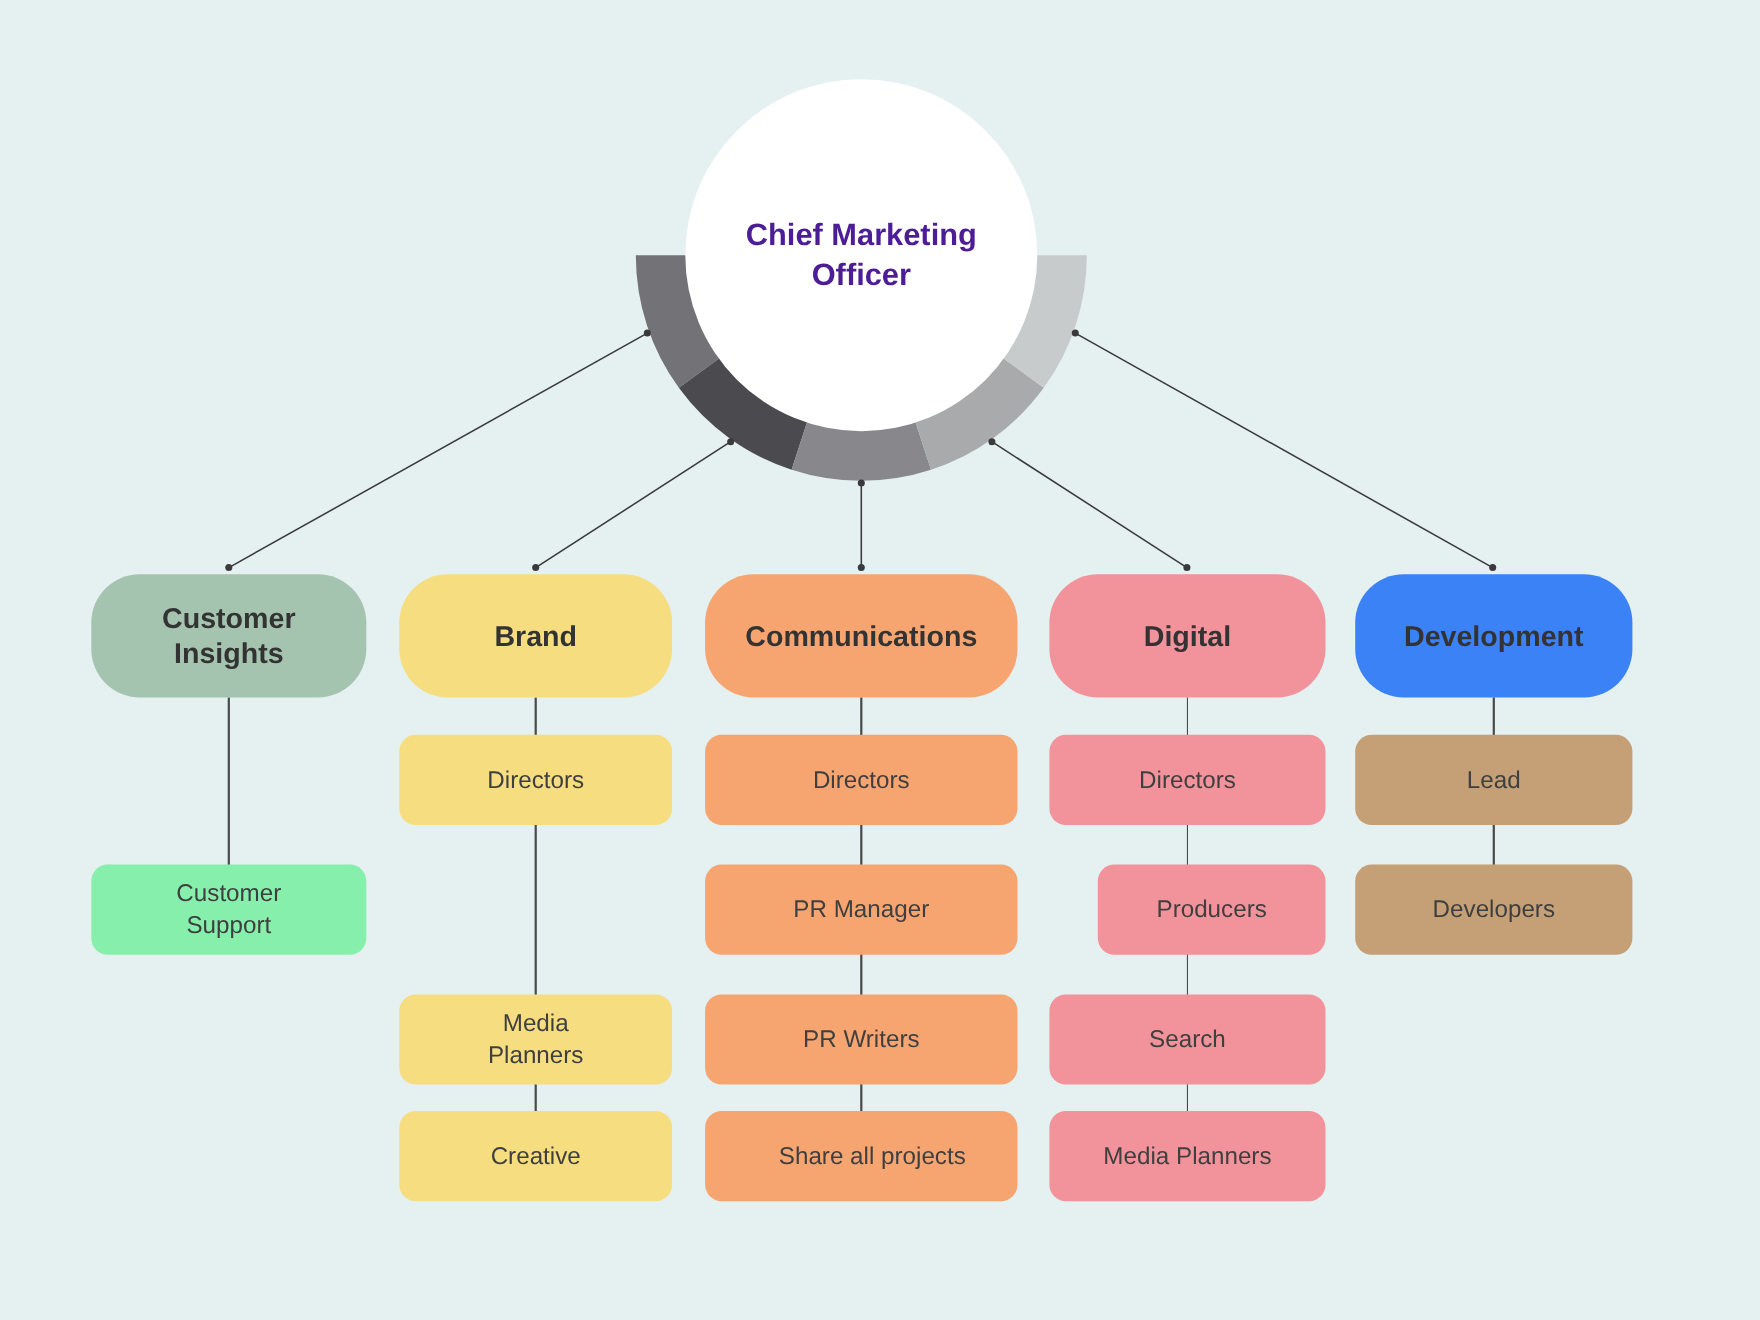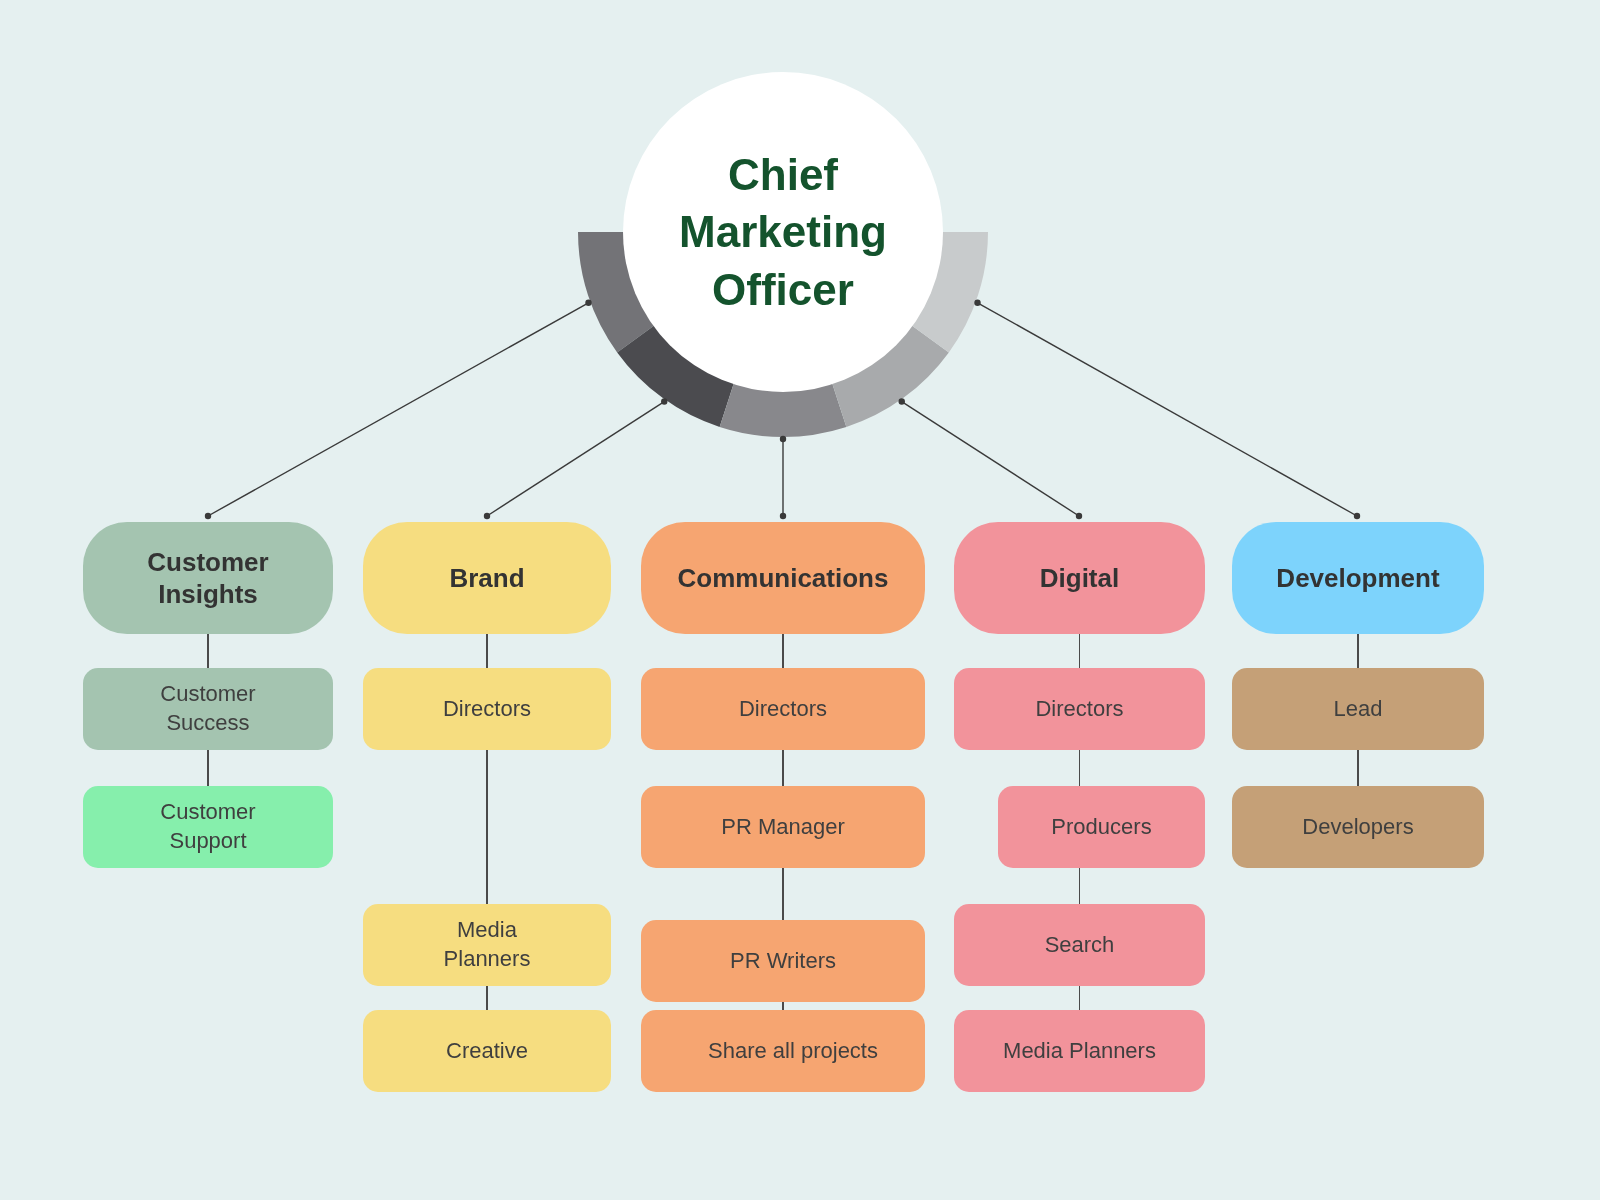--- a/index.html
+++ b/index.html
@@ -7,21 +7,21 @@
   #canvas{position:relative;width:1600px;height:1200px;overflow:hidden;background:#e5f0f0;}
   #decor{position:absolute;left:0;top:0;z-index:0;}
 
   
   .root-circle{
     position:absolute;left:623px;top:72px;width:320px;height:320px;
     background:#ffffff;border-radius:50%;z-index:2;
     display:flex;align-items:center;justify-content:center;text-align:center;
   }
   .root-title{
-    font-size:44px;font-weight:bold;color:#14532d;line-height:1.3;padding:0 48px;
+    font-size:28px;font-weight:bold;color:#4c1d95;line-height:1.3;padding:0 48px;
   }
 
   
   .column{position:absolute;top:522px;z-index:1;}
   .pill{box-sizing:border-box;color:#3c3c3c;}
   .head{
     position:relative;height:112px;border-radius:44px;
     display:flex;align-items:center;justify-content:center;text-align:center;
     font-weight:bold;font-size:26px;line-height:1.25;color:#333;
     padding:0 24px;z-index:1;
@@ -73,23 +73,20 @@
 
   <div class="root-circle">
     <div class="root-title">Chief Marketing Officer</div>
   </div>
 
   <section class="column col-0" style="left:83px;width:250px">
     <div class="vline v2"></div>
     <header class="pill head" style="background: rgb(164, 196, 176);">
       <span>Customer Insights</span>
     </header>
-    <div class="pill item i0" style="background: rgb(164, 196, 176);">
-      <span>Customer Success</span>
-    </div>
     <div class="pill item i1" style="background: #86efac;">
       <span>Customer Support</span>
     </div>
   </section>
 
   <section class="column col-1" style="left:363px;width:248px">
     <div class="vline v4"></div>
     <header class="pill head" style="background: rgb(246, 221, 128);">
       <span>Brand</span>
     </header>
@@ -108,21 +105,21 @@
     <div class="vline v4"></div>
     <header class="pill head" style="background: rgb(246, 165, 113);">
       <span>Communications</span>
     </header>
     <div class="pill item i0" style="background: rgb(246, 165, 113);">
       <span>Directors</span>
     </div>
     <div class="pill item i1" style="background: rgb(246, 165, 113);">
       <span>PR Manager</span>
     </div>
-    <div class="pill item i2" style="background: rgb(246, 165, 113); margin-top: 16px;">
+    <div class="pill item i2" style="background: rgb(246, 165, 113);">
       <span>PR Writers</span>
     </div>
     <div class="pill item i3" style="background: rgb(246, 165, 113); padding-left: 40px;">
       <span>Share all projects</span>
     </div>
   </section>
 
   <section class="column col-3" style="left:954px;width:251px">
     <div class="vline v4"></div>
     <header class="pill head" style="background: rgb(242, 147, 155);">
@@ -137,21 +134,21 @@
     <div class="pill item i2" style="background: rgb(242, 147, 155);">
       <span>Search</span>
     </div>
     <div class="pill item i3" style="background: rgb(242, 147, 155);">
       <span>Media Planners</span>
     </div>
   </section>
 
   <section class="column col-4" style="left:1232px;width:252px">
     <div class="vline v2"></div>
-    <header class="pill head" style="background: #7dd3fc;">
+    <header class="pill head" style="background: #3b82f6;">
       <span>Development</span>
     </header>
     <div class="pill item i0" style="background: rgb(197, 160, 119);">
       <span>Lead</span>
     </div>
     <div class="pill item i1" style="background: rgb(197, 160, 119);">
       <span>Developers</span>
     </div>
   </section>
 

